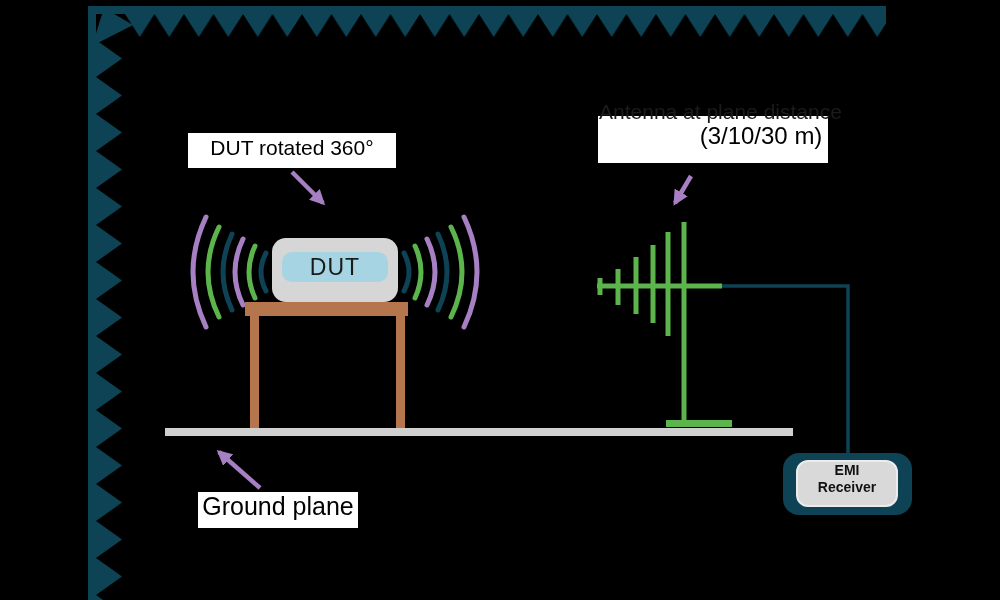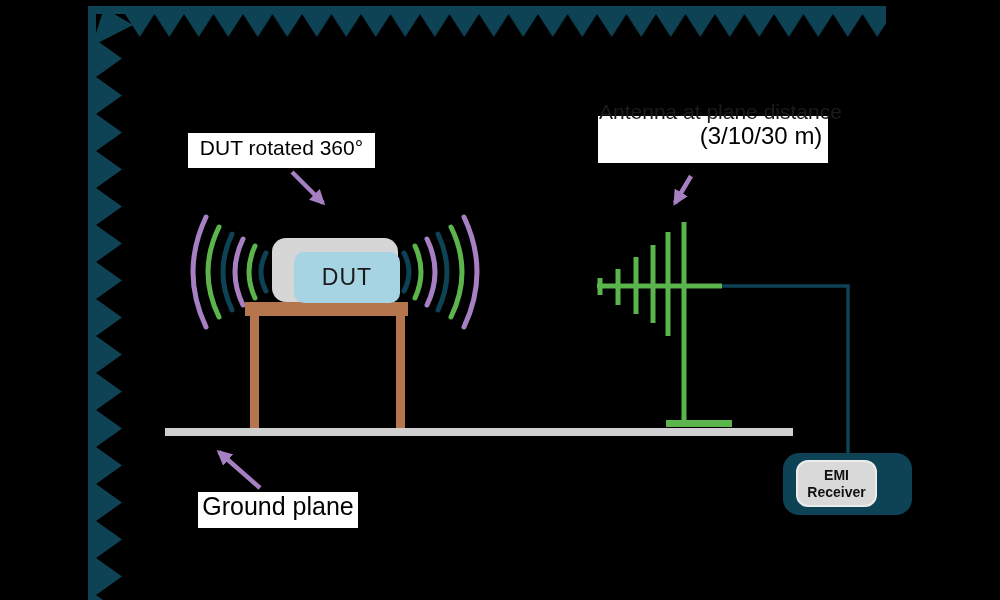--- a/index.html
+++ b/index.html
@@ -4,43 +4,43 @@
 <style>
   html,body { margin:0; padding:0; background:#000; }
   .canvas {
     position:relative; width:1000px; height:600px; background:#000;
     font-family:"Liberation Sans", sans-serif; overflow:hidden;
   }
   .svg-layer { position:absolute; left:0; top:0; width:1000px; height:600px; }
 
   .label-box { position:absolute; background:#ffffff; color:#000; box-sizing:border-box; }
 
-  #dut-rotation-label { left:188px; top:133px; width:187px; height:35px;
+  #dut-rotation-label { left:188px; top:133px; width:208px; height:35px;
     font-size:21px; text-align:center; padding-top:3px; }
 
   #antenna-label-box { left:598px; top:116px; width:230px; height:47px; }
   #antenna-label-line1 { position:absolute; left:599px; top:100px;
     font-size:21px; color:#1b1b1b; white-space:nowrap; }
   #antenna-label-line2 { position:absolute; left:598px; top:122px; width:230px;
     text-align:center; font-size:24px; color:#000;margin-left:48px; }
 
   #ground-plane-label { left:198px; top:492px; width:160px; height:36px;
     font-size:25px; text-align:center; padding-top:0; }
 
   #dut-device { position:absolute; left:272px; top:238px; width:126px; height:64px;
     background:#d6d6d6; border-radius:14px; }
-  #dut-screen { position:absolute; left:10px; top:14px; width:106px; height:51px;
+  #dut-screen { position:absolute; left:10px; top:14px; width:106px; height:30px;
     background:#a6d4e3; border-radius:10px; display:flex; align-items:center;
-    justify-content:center; font-size:23px; color:#1a1a1a; letter-spacing:1px;margin-left:12px; }
+    justify-content:center; font-size:23px; color:#1a1a1a; letter-spacing:1px; }
 
   #emi-receiver { position:absolute; left:783px; top:453px; width:129px; height:62px;
     background:#0d4355; border-radius:16px; }
-  #emi-receiver-inner { position:absolute; left:13px; top:7px; width:81px; height:47px;
+  #emi-receiver-inner { position:absolute; left:13px; top:7px; width:102px; height:47px;
     background:#d9d9d9; border:2px solid #ececec; border-radius:12px; box-sizing:border-box;
-    display:flex; flex-direction:column; align-items:center; justify-content:center;
+    display:flex; flex-direction:column; align-items:center; 
     font-size:14px; font-weight:600; line-height:1.2; color:#111; text-align:center; }
 </style>
 </head>
 <body>
 
 <div class="canvas">
 
   <svg class="svg-layer" viewBox="0 0 1000 600">
     <defs>
       <pattern id="teethDown" patternUnits="userSpaceOnUse" x="125" y="14" width="29.5" height="23">

